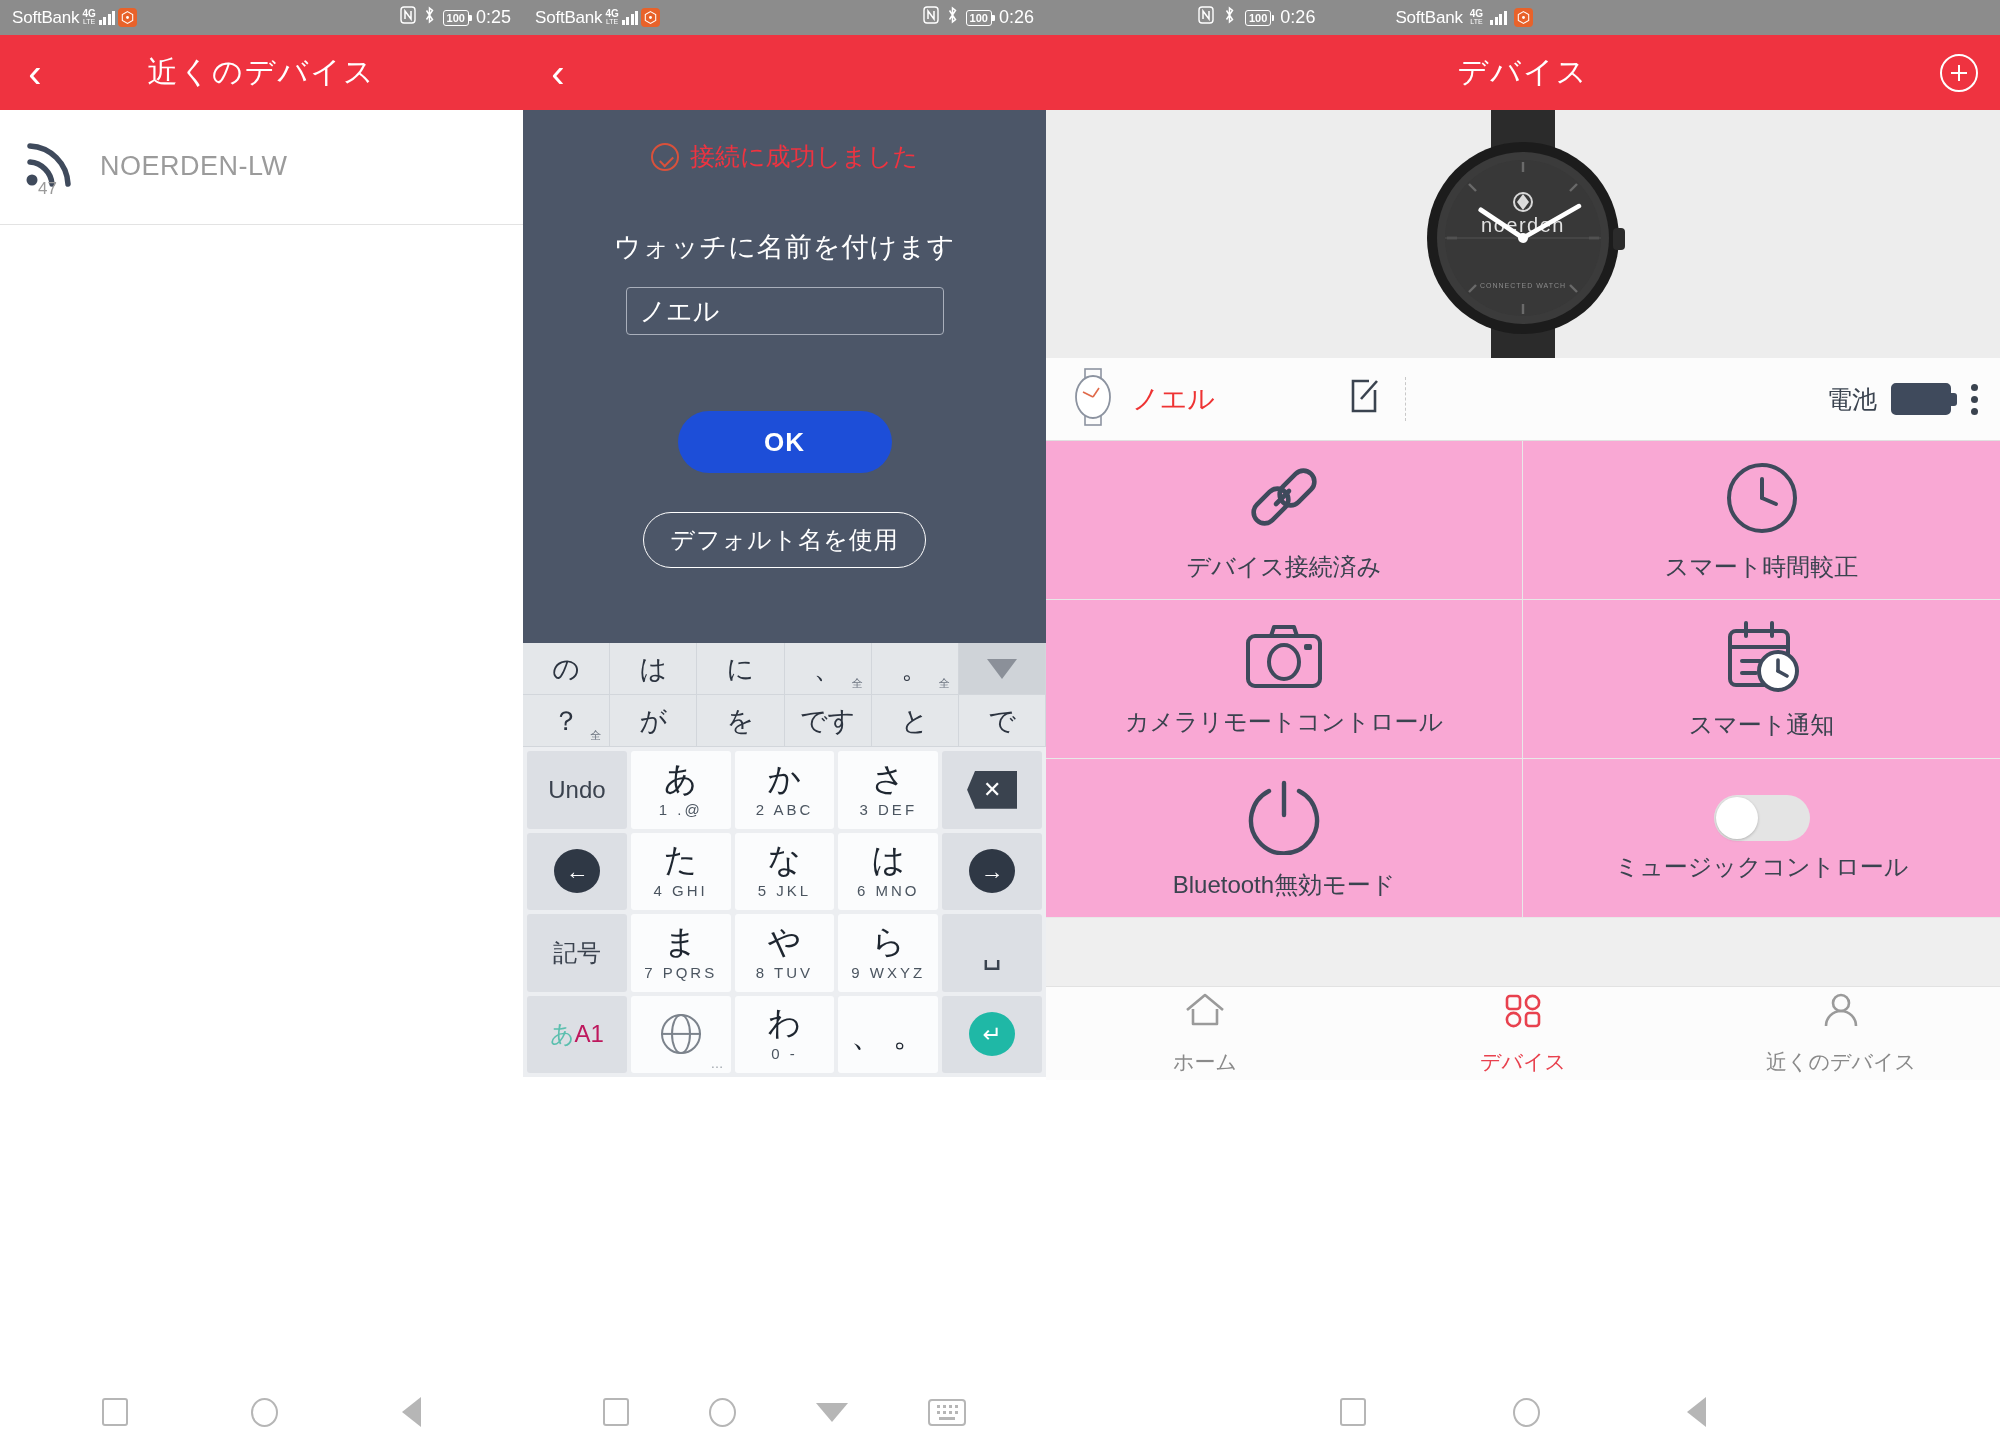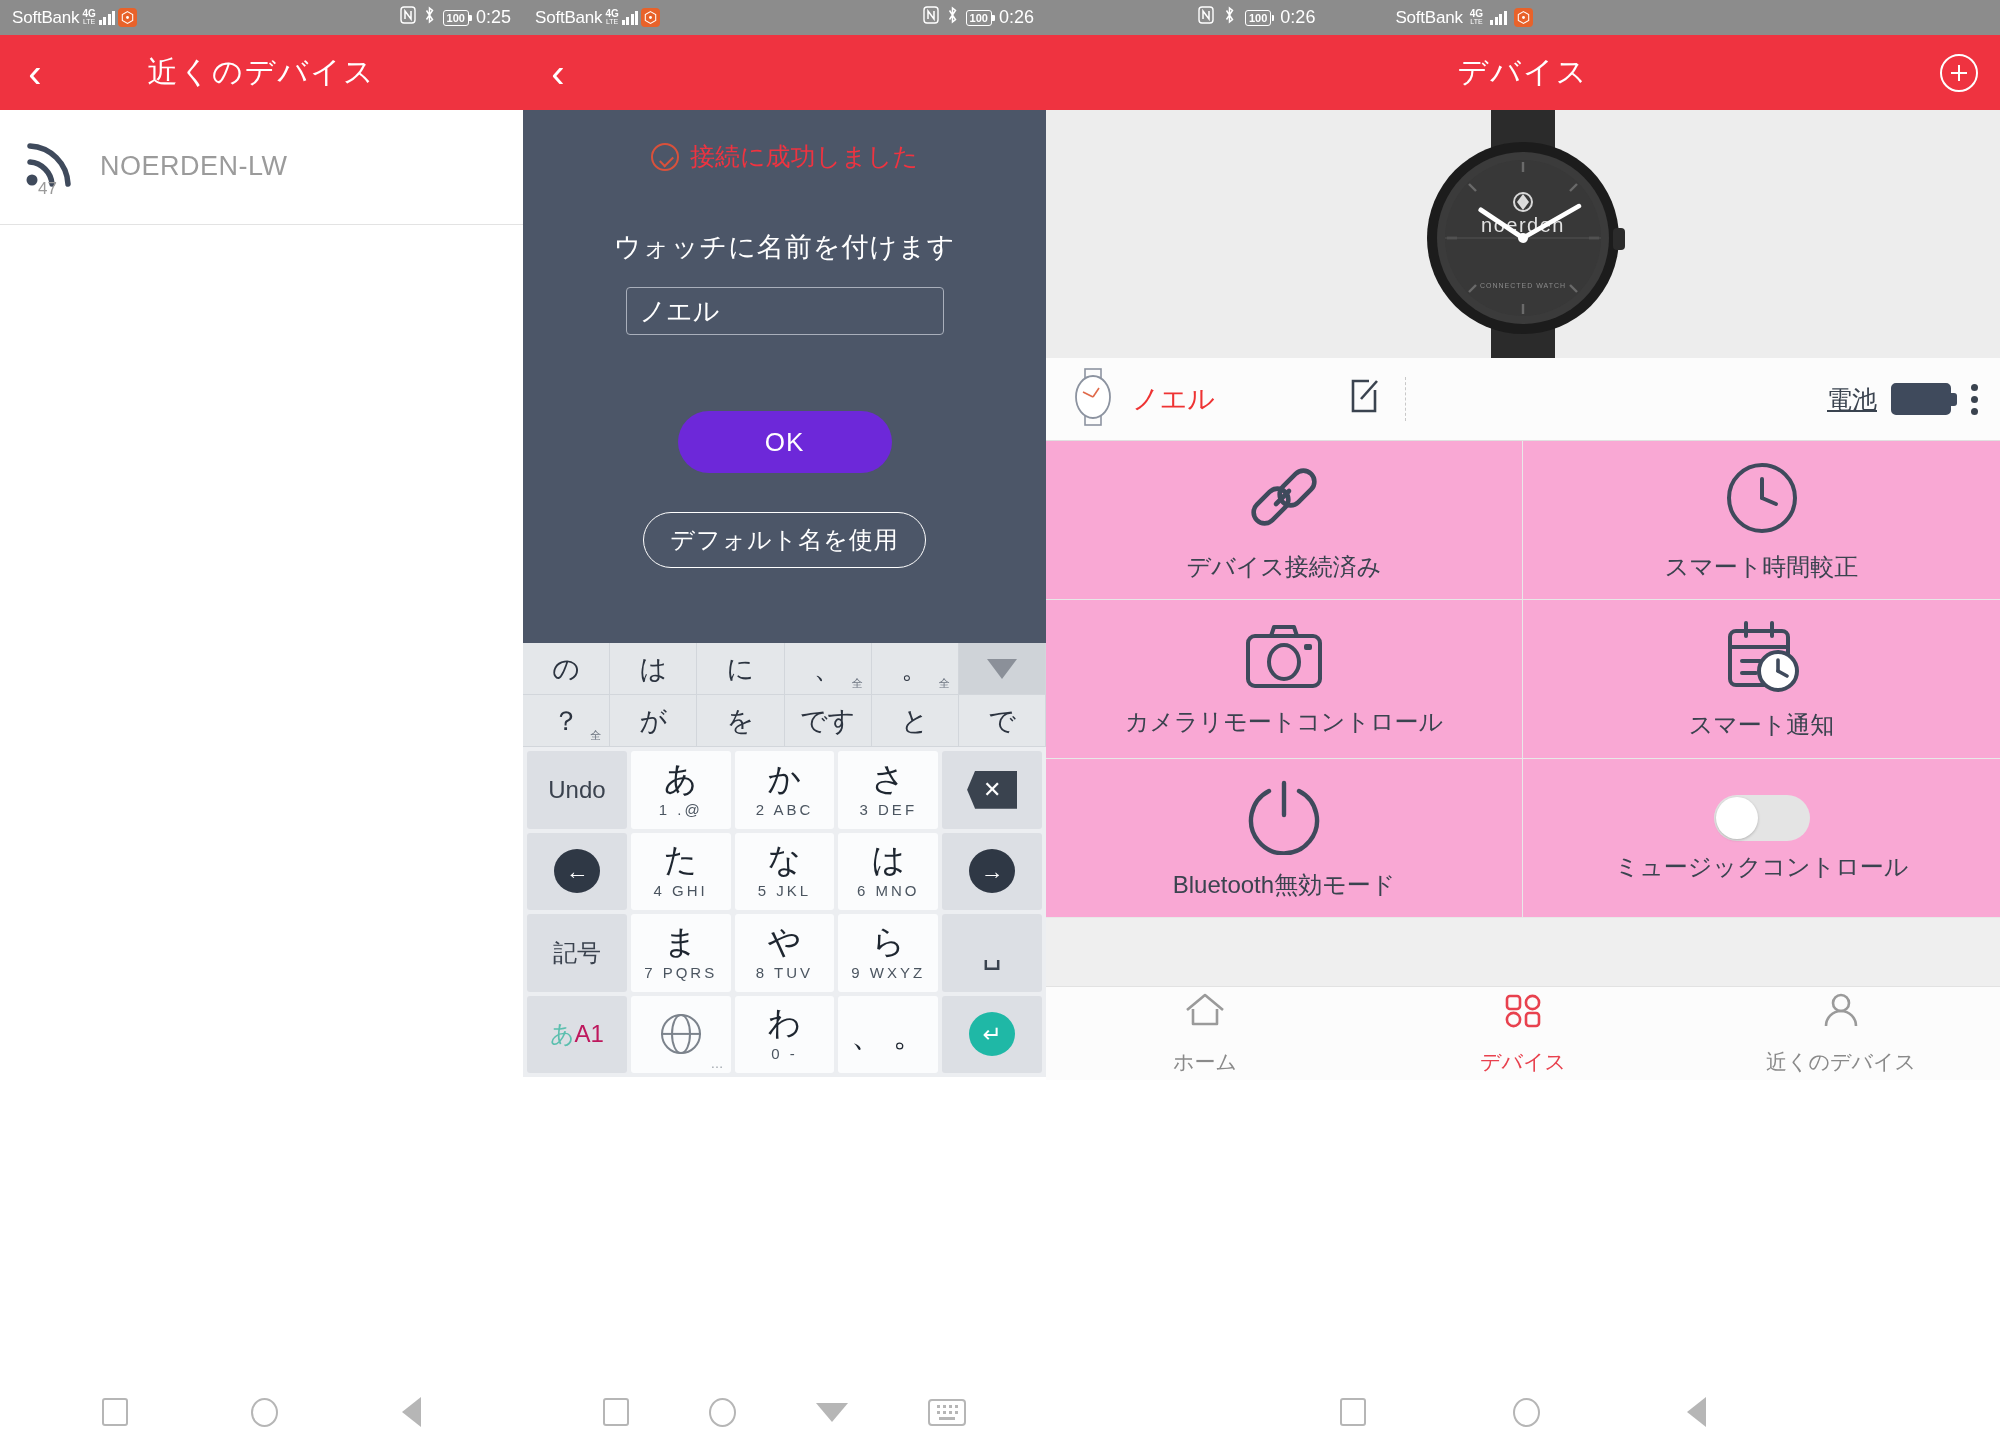--- a/index.html
+++ b/index.html
@@ -103,21 +103,21 @@
   }
   .dlg-label { color: #fff; font-size: 27px; margin-top: 56px; letter-spacing: 1px; }
   .name-input {
     margin-top: 22px; width: 318px; height: 48px;
     border: 1.5px solid #a9afbb; border-radius: 4px; background: transparent;
     color: #fff; font-size: 26px; padding: 0 13px;
     font-family: "Liberation Sans", sans-serif; outline: none;
   }
   .ok-btn {
     margin-top: 76px; width: 214px; height: 62px; border: none; border-radius: 31px;
-    background: #6d28d9; color: #fff; font-size: 26px; font-weight: 400;
+    background: #1d4ed8; color: #fff; font-size: 26px; font-weight: 700;
     letter-spacing: 1px; cursor: pointer;
     font-family: "Liberation Sans", sans-serif;
   }
   .def-btn {
     margin-top: 39px; min-width: 238px; height: 56px; padding: 0 26px;
     border: 1.6px solid #ffffff; border-radius: 28px; background: transparent;
     color: #fff; font-size: 24px; letter-spacing: 1px; cursor: pointer;
     font-family: "Liberation Sans", sans-serif;
   }
 
@@ -180,21 +180,21 @@
     height: 248px; background: #ededed; display: flex;
     align-items: center; justify-content: center; overflow: hidden;
   }
   .dev-header {
     height: 83px; background: #fcfcfc; display: flex; align-items: center;
     padding: 0 22px; border-bottom: 1px solid #e0e0e0;
   }
   .dev-header .wname { color: #e33; font-size: 27px; margin-left: 14px; }
   .dev-header .edit { margin-left: 126px; }
   .dev-header .vdiv { width:1px; height: 44px; border-left: 1px dashed #c8c8c8; margin-left: 24px; }
-  .dev-header .batt-label { margin-left: auto; font-size: 25px; color: #3a434f; text-decoration: underline; }
+  .dev-header .batt-label { margin-left: auto; font-size: 25px; color: #3a434f; }
   .batt-icon {
     margin-left: 14px; width: 60px; height: 32px; border: 2.6px solid #3f4a5c;
     border-radius: 5px; position: relative; background: #3f4a5c;
   }
   .batt-icon::after {
     content:""; position:absolute; right:-8px; top: 8px; width: 6px; height: 13px;
     background:#3f4a5c; border-radius: 0 3px 3px 0;
   }
   .kebab { margin-left: 20px; display: flex; flex-direction: column; gap: 5px; }
   .kebab i { width: 7px; height: 7px; background: #3a434f; border-radius: 50%; display:block; }

